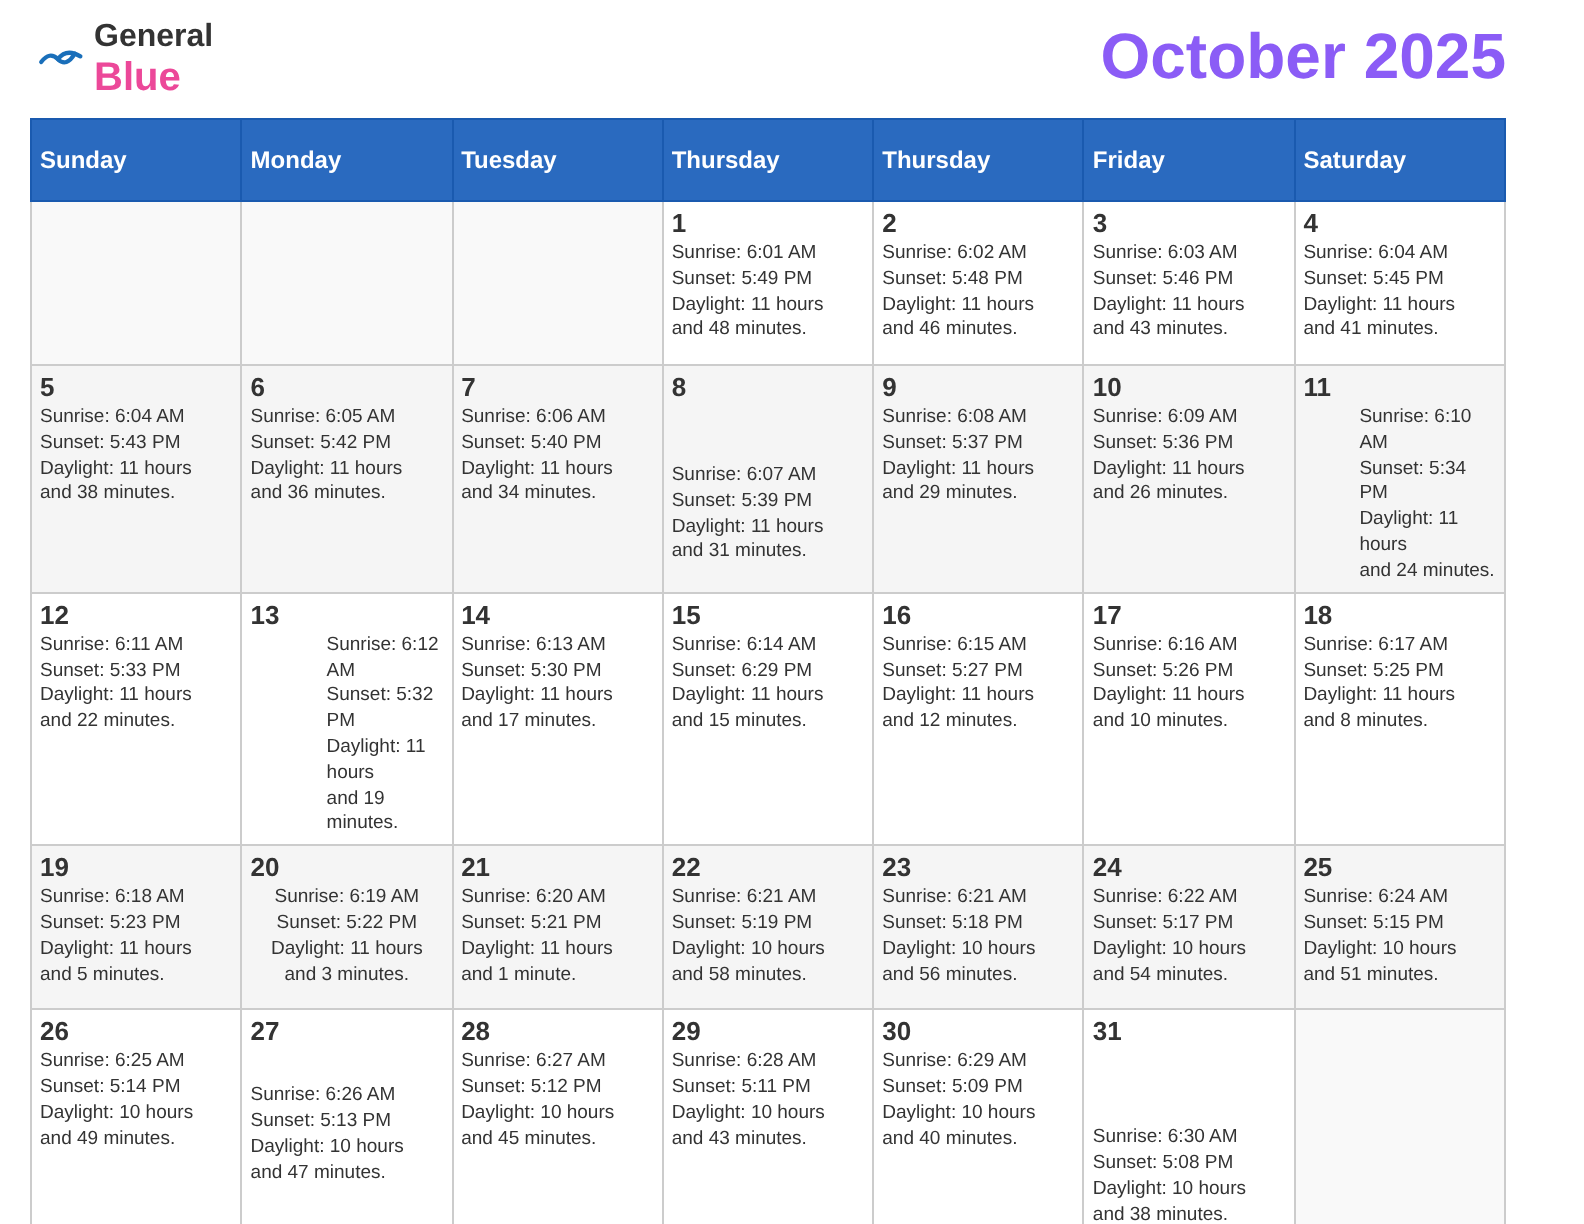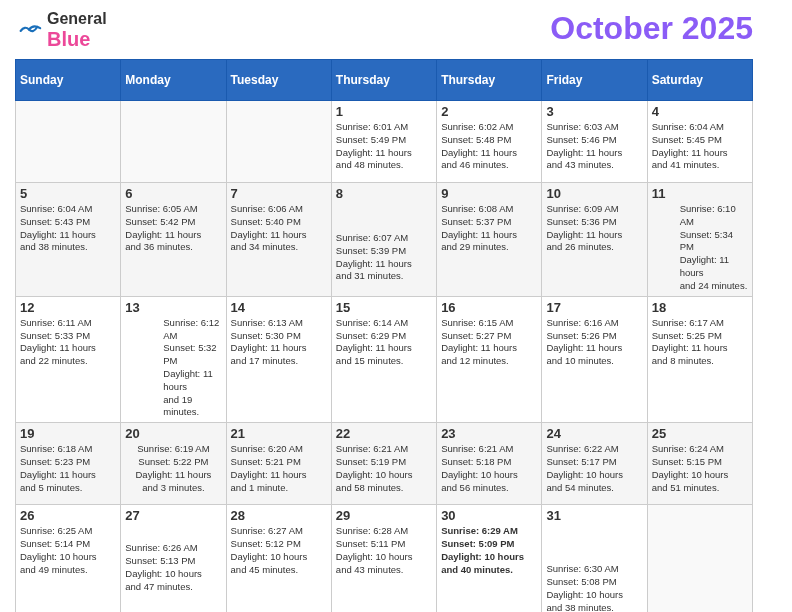--- a/index.html
+++ b/index.html
@@ -331,21 +331,21 @@
           </td>
           <td>
             <div class="day-number">29</div>
             <div class="day-info" style="white-space: pre-line;">Sunrise: 6:28 AM
 Sunset: 5:11 PM
 Daylight: 10 hours
 and 43 minutes.</div>
           </td>
           <td>
             <div class="day-number">30</div>
-            <div class="day-info" style="white-space: pre-line; font-weight: bold;">Sunrise: 6:29 AM
+            <div class="day-info" style="white-space: pre-line;">Sunrise: 6:29 AM
 Sunset: 5:09 PM
 Daylight: 10 hours
 and 40 minutes.</div>
           </td>
           <td>
             <div class="day-number">31</div>
             <div class="day-info" style="white-space: pre-line; margin-top: 40px;">Sunrise: 6:30 AM
 Sunset: 5:08 PM
 Daylight: 10 hours
 and 38 minutes.</div>

